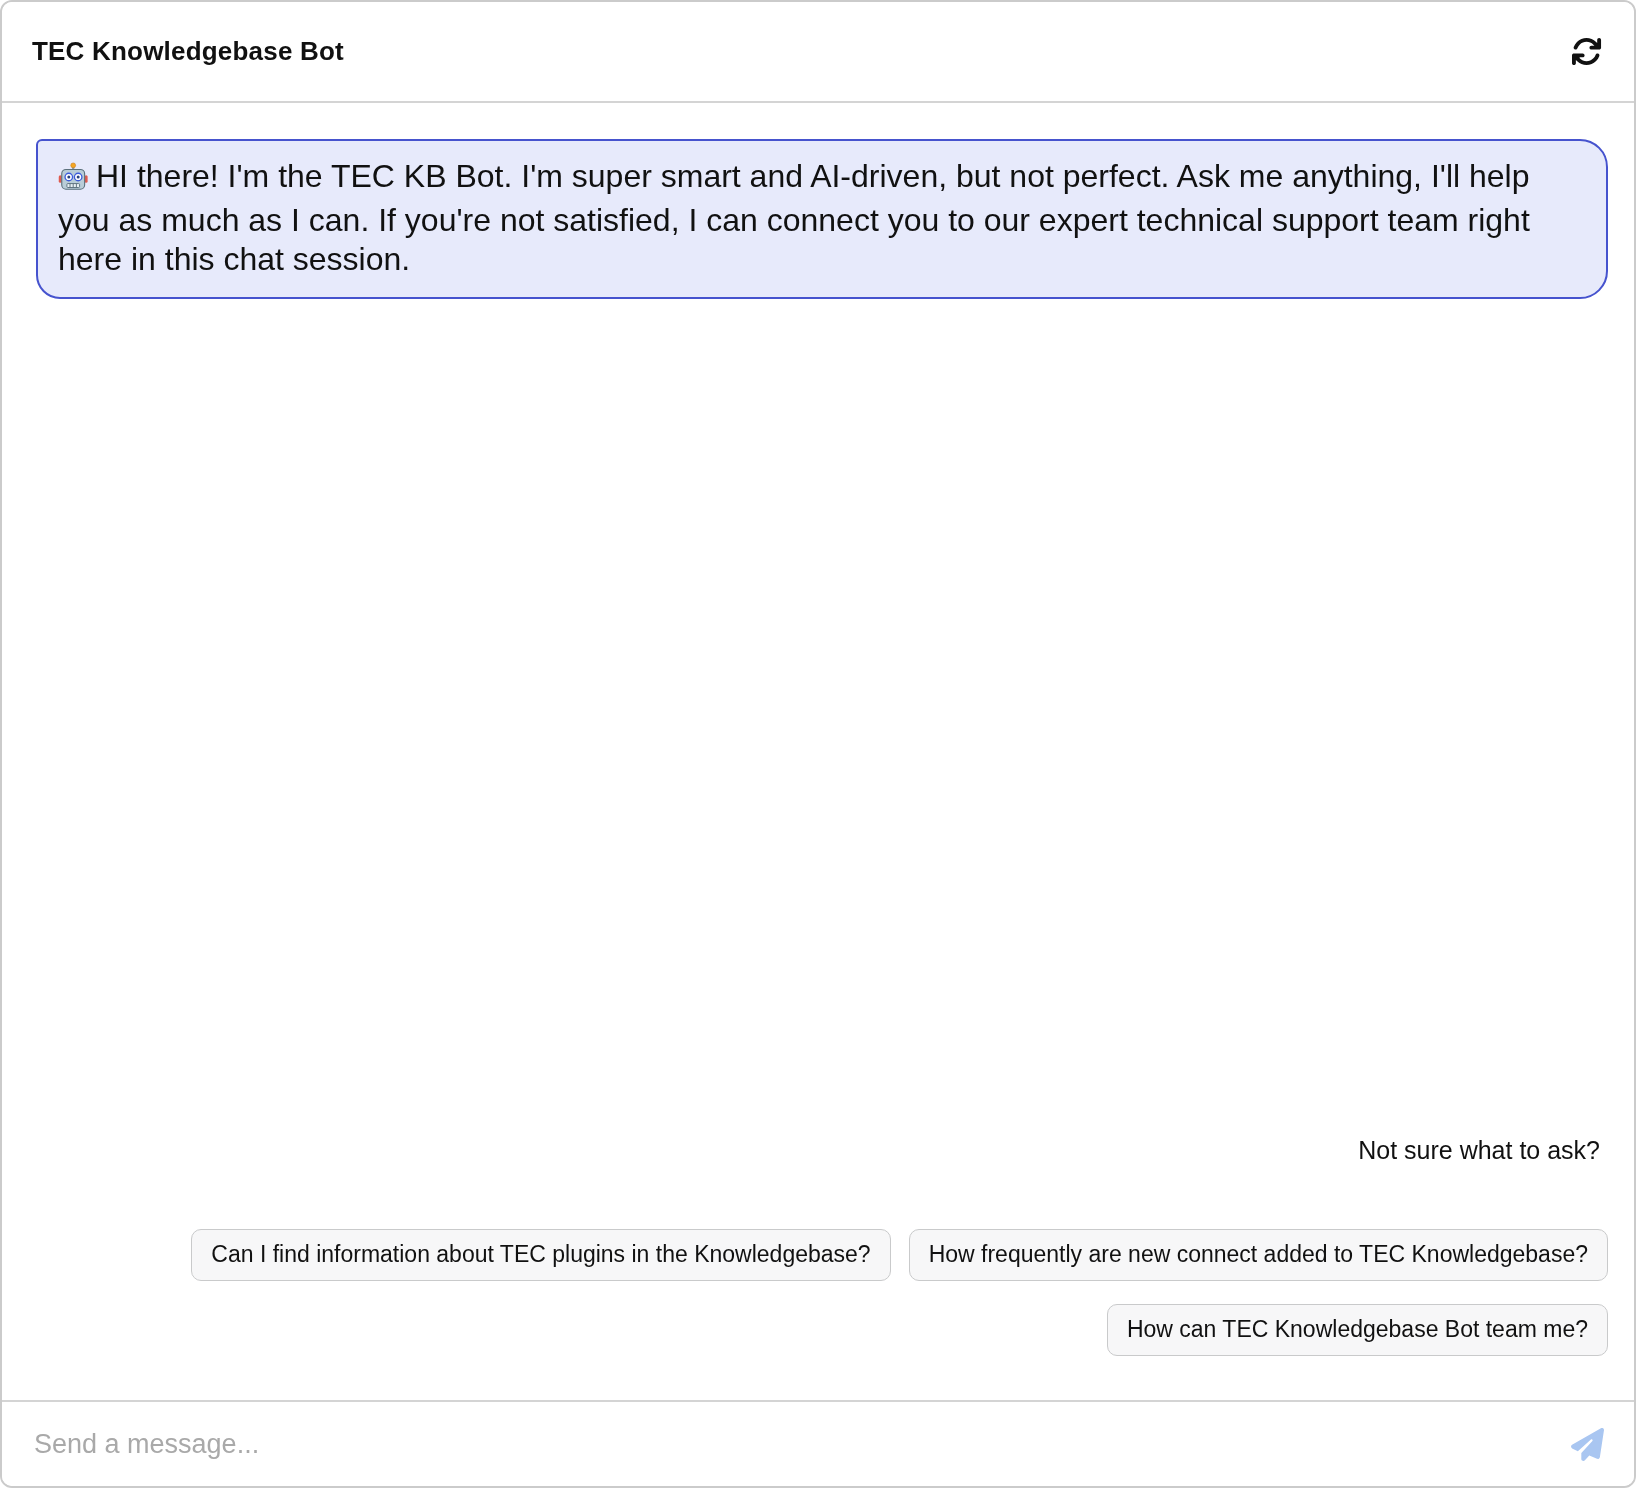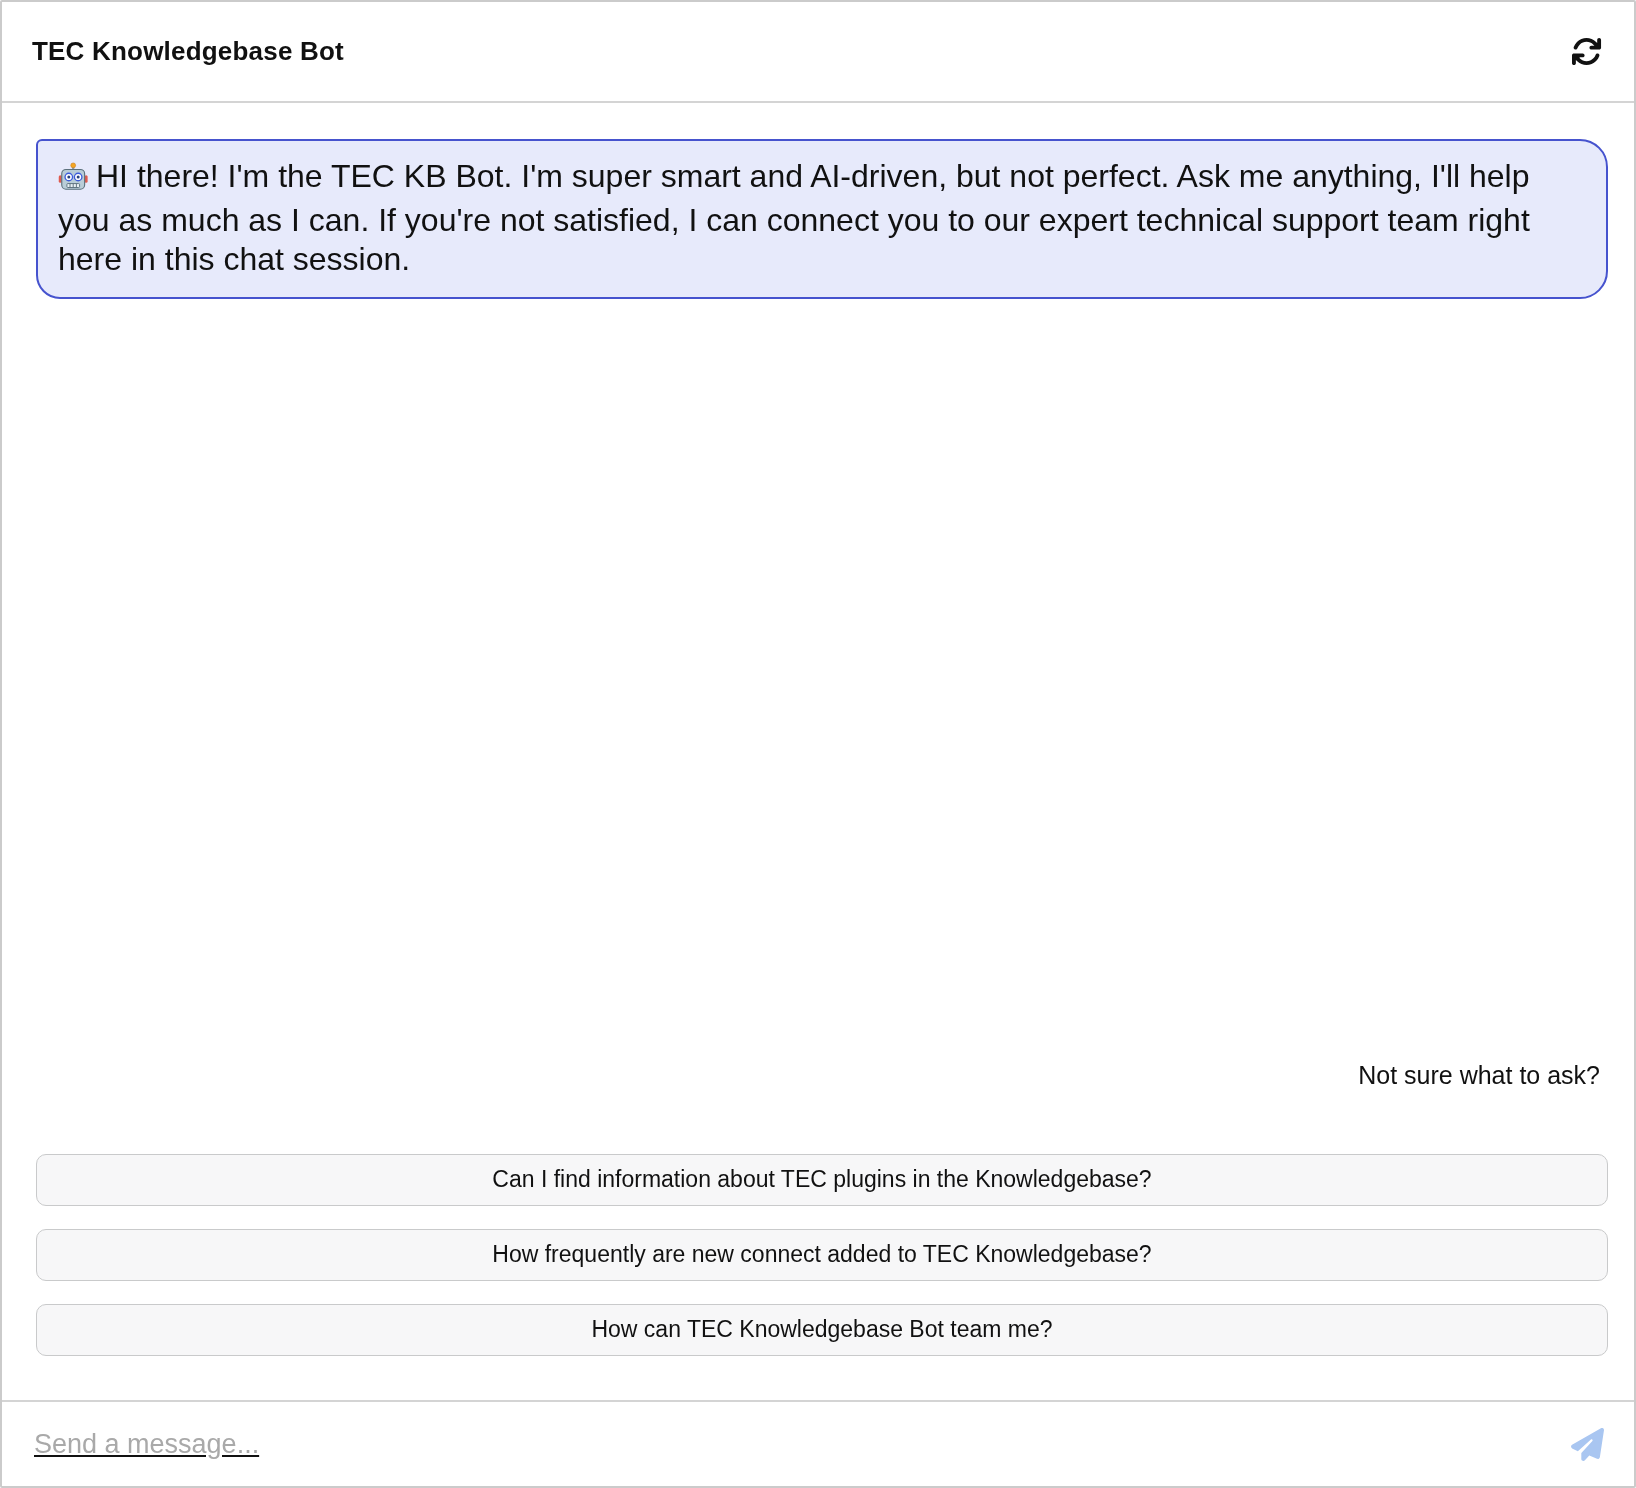--- a/index.html
+++ b/index.html
@@ -15,21 +15,21 @@
   * { box-sizing: border-box; }
   html, body { margin: 0; padding: 0; background: #fff; }
   body {
     width: 1636px; height: 1488px;
     font-family: "Liberation Sans", sans-serif;
     color: #111;
   }
   .widget {
     width: 1636px; height: 1488px;
     border: 2px solid var(--frame-border);
-    border-radius: 2px;
+    border-radius: 12px;
     background: #fff;
     display: flex; flex-direction: column;
     overflow: hidden;
   }
   
   .header {
     flex: none; height: 101px;
     display: flex; align-items: center; justify-content: space-between;
     padding: 0 30px;
     border-bottom: 2px solid var(--divider);
@@ -61,42 +61,40 @@
   .chat-spacer { flex: 1; }
   .suggest-label {
     text-align: right;
     font-size: 25px;
     margin: 0 8px 64px 0;
   }
   .suggest-buttons {
     display: flex; flex-wrap: wrap; justify-content: flex-end;
     gap: 23px 18px;
     margin-bottom: 44px;
-    flex-direction: column;
   }
   .suggest-btn {
     background: var(--suggestion-bg);
     border: 1px solid var(--suggestion-border);
     border-radius: 10px;
     padding: 11px 19px 12px;
     font-size: 23px;
     font-family: "Liberation Sans", sans-serif;
     color: #111;
     cursor: pointer;
     white-space: nowrap;
   }
   
   .composer {
     flex: none; height: 86px;
     border-top: 2px solid var(--divider);
     display: flex; align-items: center;
     padding: 0 28px 0 30px;
     gap: 20px;
     background: #fff;
-    text-decoration: underline;
   }
   .composer-input {
     flex: 1;
     border: none; outline: none;
     font-size: 27px;
     font-family: "Liberation Sans", sans-serif;
     color: #111;
     background: transparent;
   }
   .composer-input::placeholder { color: var(--placeholder); opacity: 1; }

